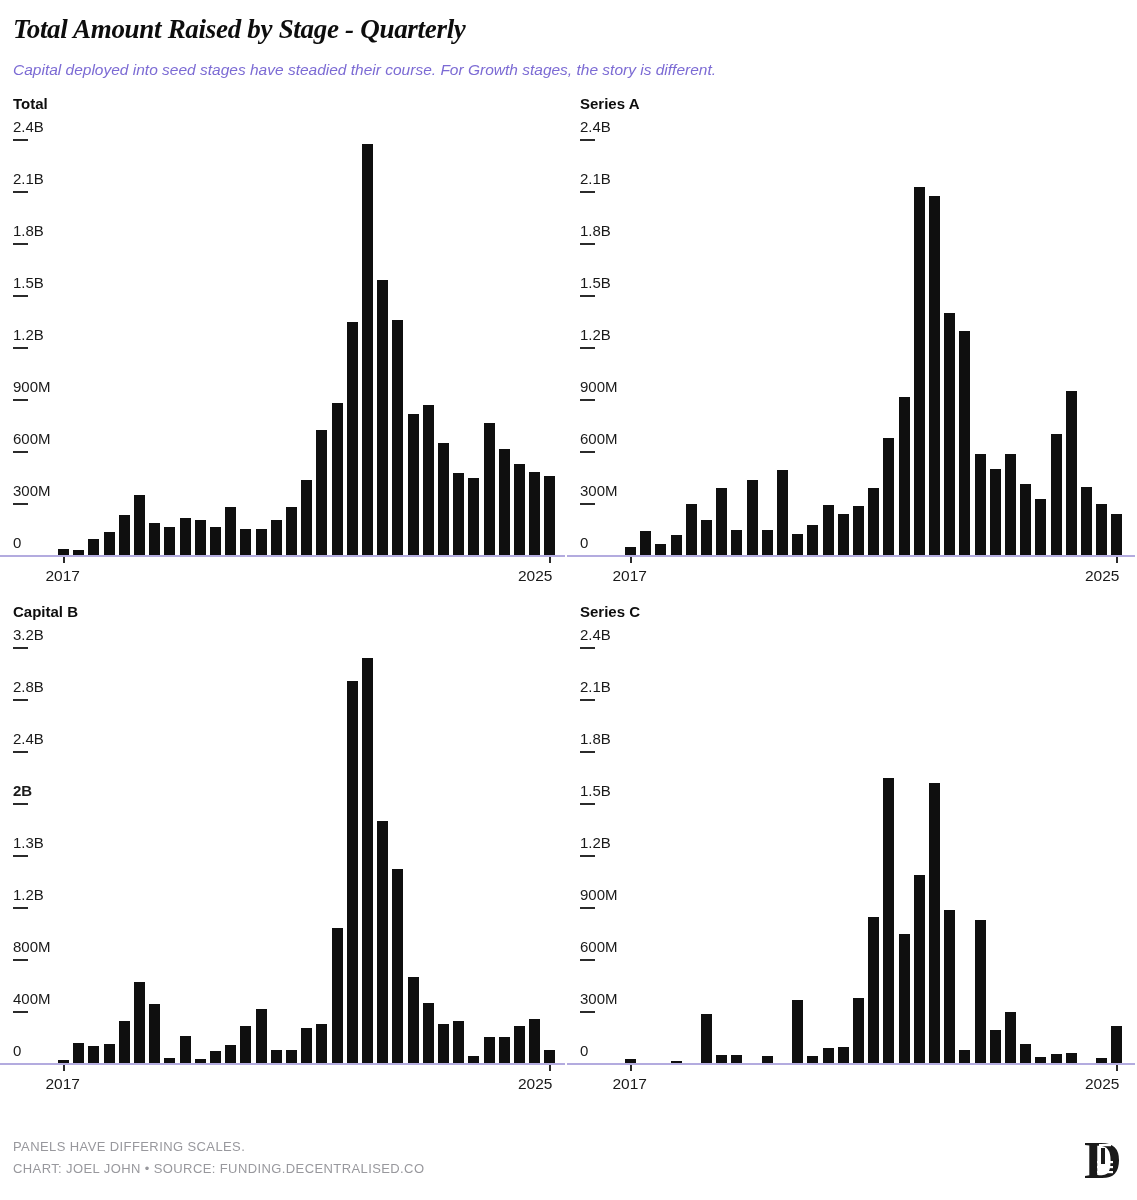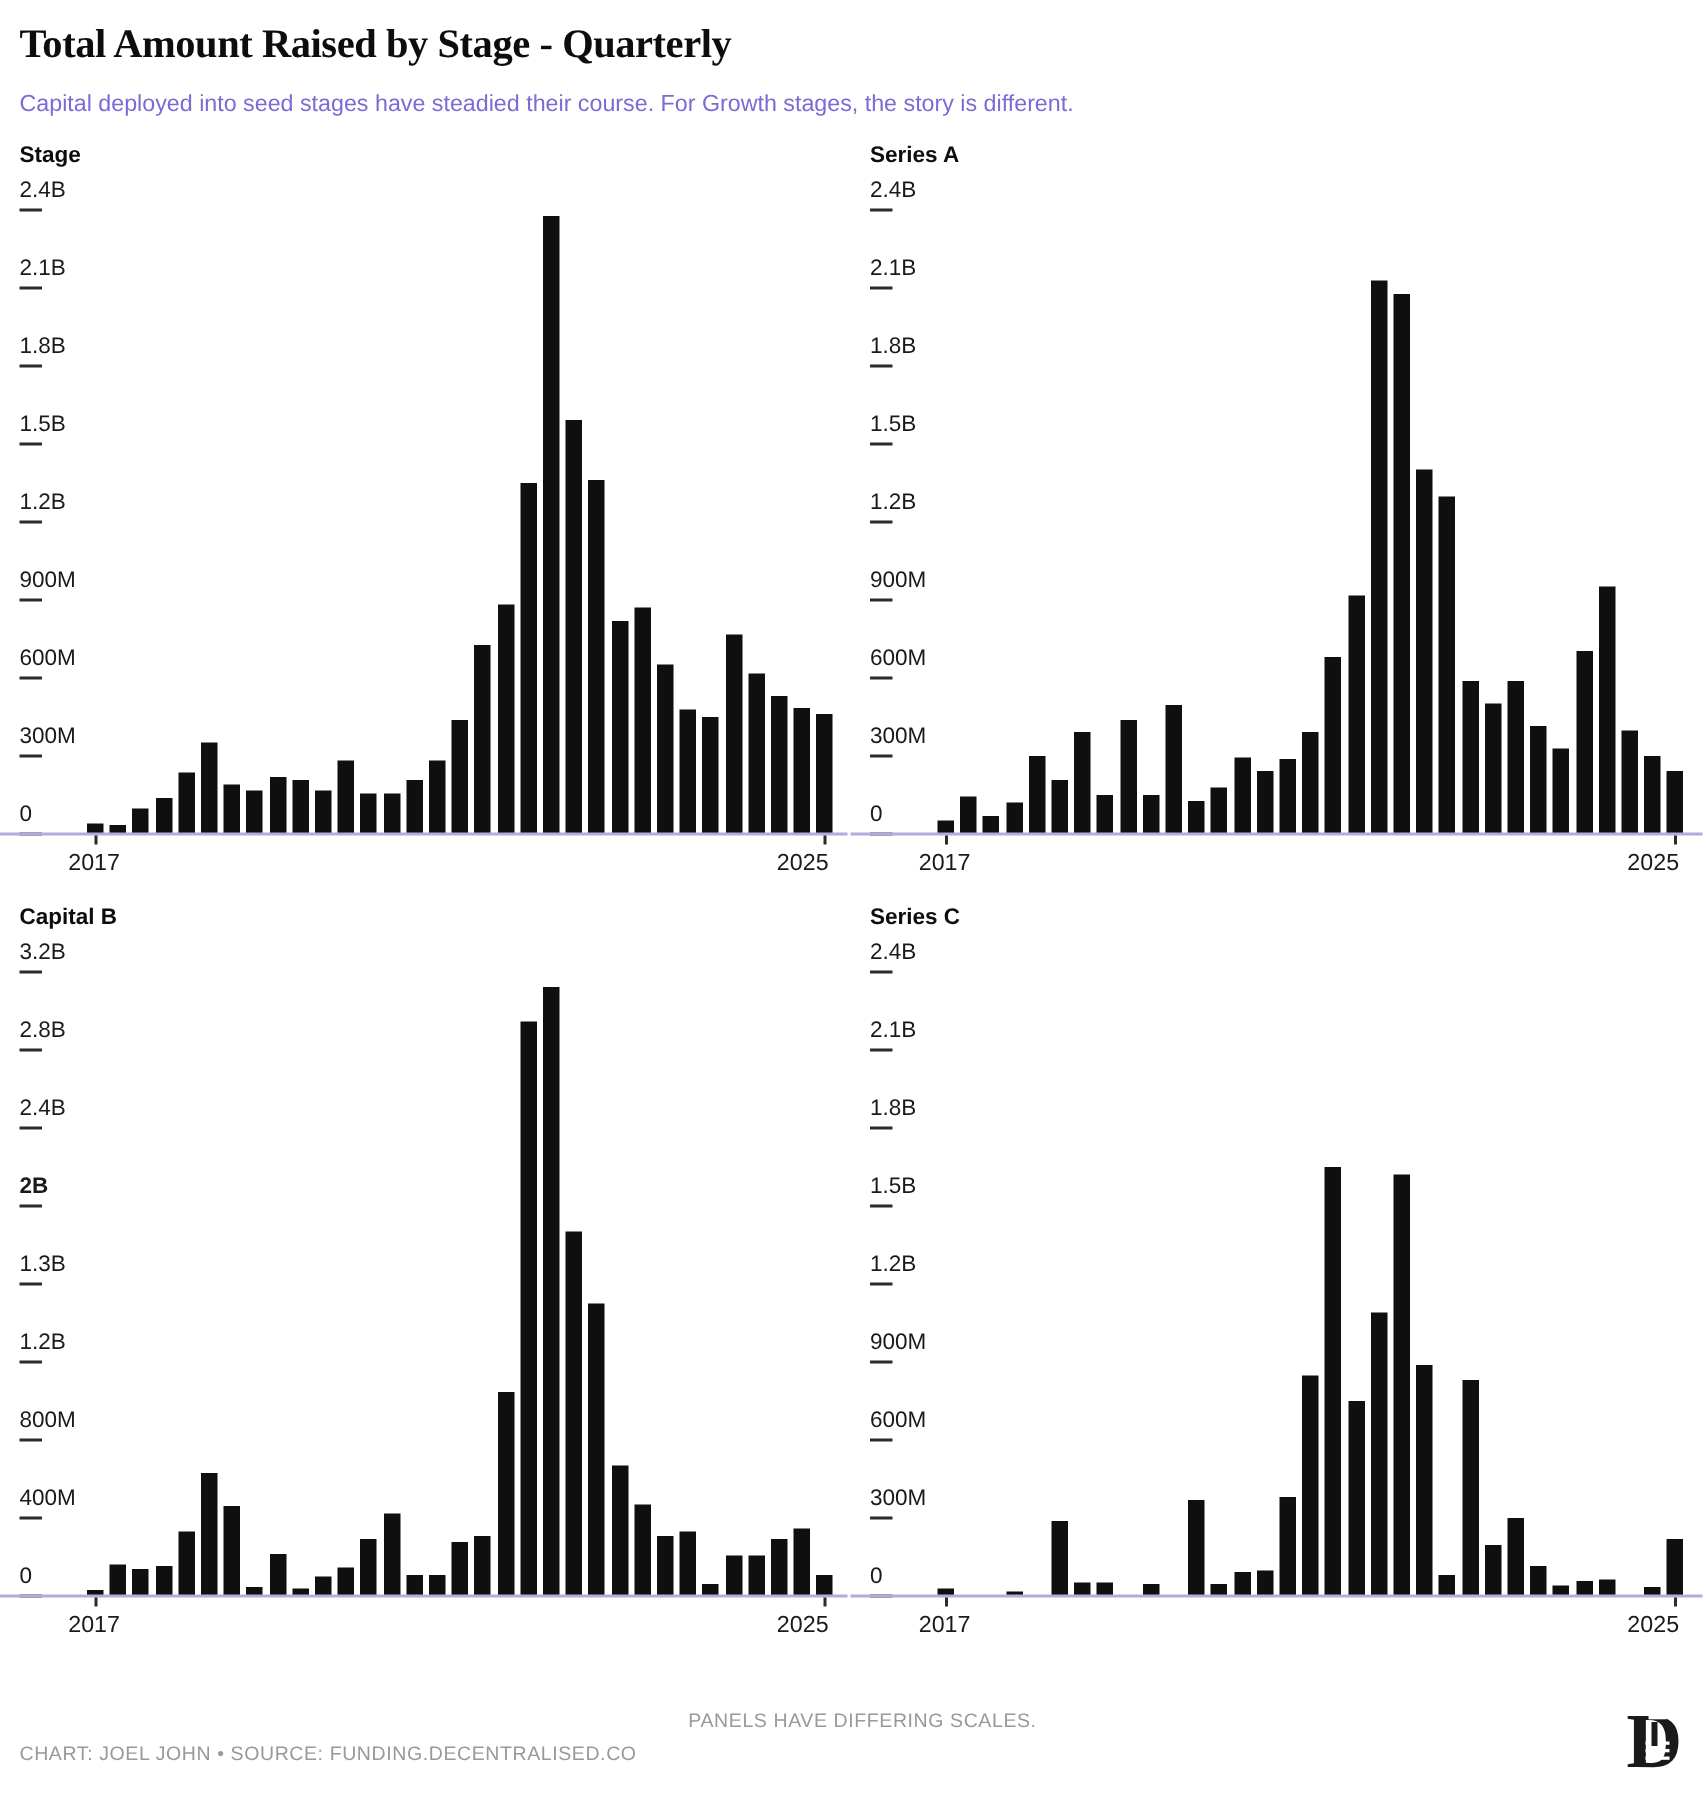--- a/index.html
+++ b/index.html
@@ -1,54 +1,54 @@
 <!DOCTYPE html>
 <html><head>
 <meta charset="utf-8">
 <style>
   html,body { margin:0; padding:0; background:#ffffff; }
   body {
     width:1137px; height:1200px;
     font-family:"Liberation Sans","DejaVu Sans",sans-serif;
     color:#111; position:relative; overflow:hidden;
   }
-  .header { padding:14px 0 0 13px; }
+  .header { padding:14px 0 0 13px;font-style:italic; }
   .title {
     font-family:"Liberation Serif","DejaVu Serif",serif;
     font-size:27px; font-weight:bold; letter-spacing:-0.3px;
     margin:0 0 16px 0; color:#0d0d0d;
   }
   .subtitle { font-size:15.5px; color:#7C6BD4; margin:0 0 10px 0; }
   .grid { display:grid; grid-template-columns:567px 570px; }
   .panel { position:relative; }
   .panel-title { font-size:15px; font-weight:bold; color:#0d0d0d; padding:6px 0 2px 13px; height:22px; box-sizing:border-box; }
   .plot { position:relative; height:446px; }
   .ytick { position:absolute; left:13px; width:15px; height:0; border-bottom:2px solid #2b2b2b; }
   .ytick .lbl { position:absolute; left:0; bottom:4px; font-size:15px; color:#1a1a1a; white-space:nowrap; }
   .bar { position:absolute; width:11px; background:#0f0f0f; bottom:1px; }
   .baseline { position:absolute; left:0; right:2px; bottom:0; height:2px; background:#B3ABDF; }
   .xaxis { position:relative; height:40px; }
   .xtickmark { position:absolute; top:0; width:2px; height:6px; background:#2b2b2b; }
   .xlabel { position:absolute; top:10px; font-size:15.5px; color:#1a1a1a; }
   .footer { margin:34px 0 0 13px; position:relative; }
-  .footnote { font-size:13px; color:#98989D; letter-spacing:0.4px; margin:0 0 7px 0;text-align:center; }
+  .footnote { font-size:13px; color:#98989D; letter-spacing:0.4px; margin:0 0 7px 0; }
   .credit { font-size:13px; color:#98989D; letter-spacing:0.4px; margin:0; }
   .logo { position:absolute; right:10px; bottom:-8px; width:42px; height:50px; }
 </style>
 </head>
 <body>
 
 <div class="header">
   <h1 class="title">Total Amount Raised by Stage - Quarterly</h1>
   <p class="subtitle">Capital deployed into seed stages have steadied their course. For Growth stages, the story is different.</p>
 </div>
 
 <div class="grid">
   <div class="panel">
-      <div class="panel-title">Stage</div>
+      <div class="panel-title">Total</div>
       <div class="plot">
         <div class="ytick" style="bottom: 416px;">
           <span class="lbl">2.4B</span>
         </div>
         <div class="ytick" style="bottom: 364px;">
           <span class="lbl">2.1B</span>
         </div>
         <div class="ytick" style="bottom: 312px;">
           <span class="lbl">1.8B</span>
         </div>

